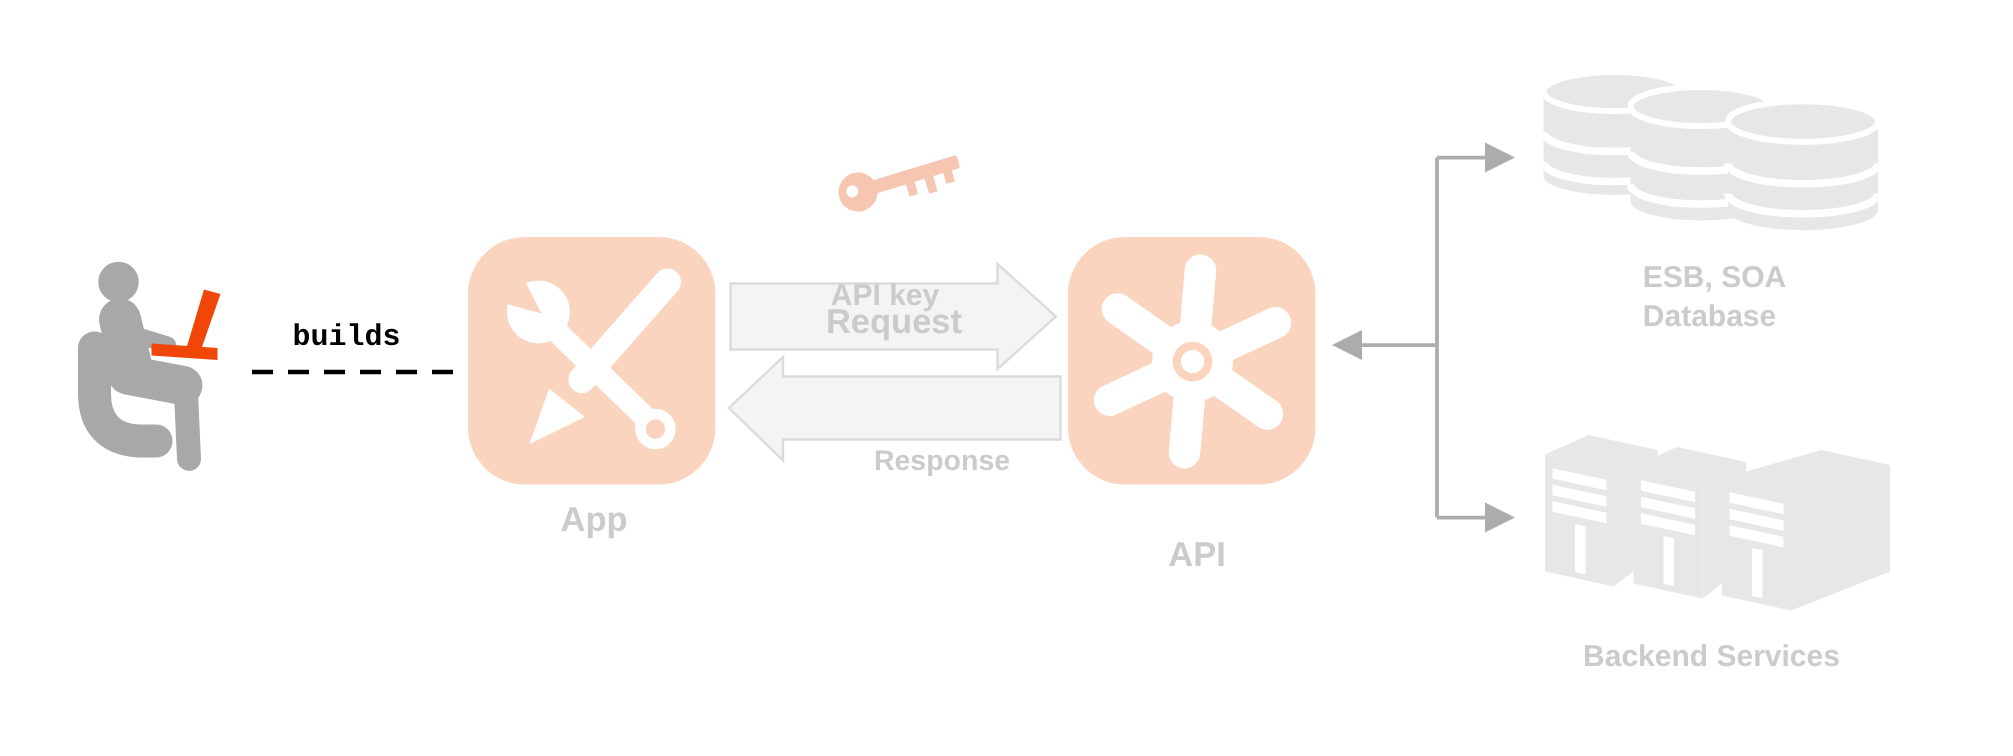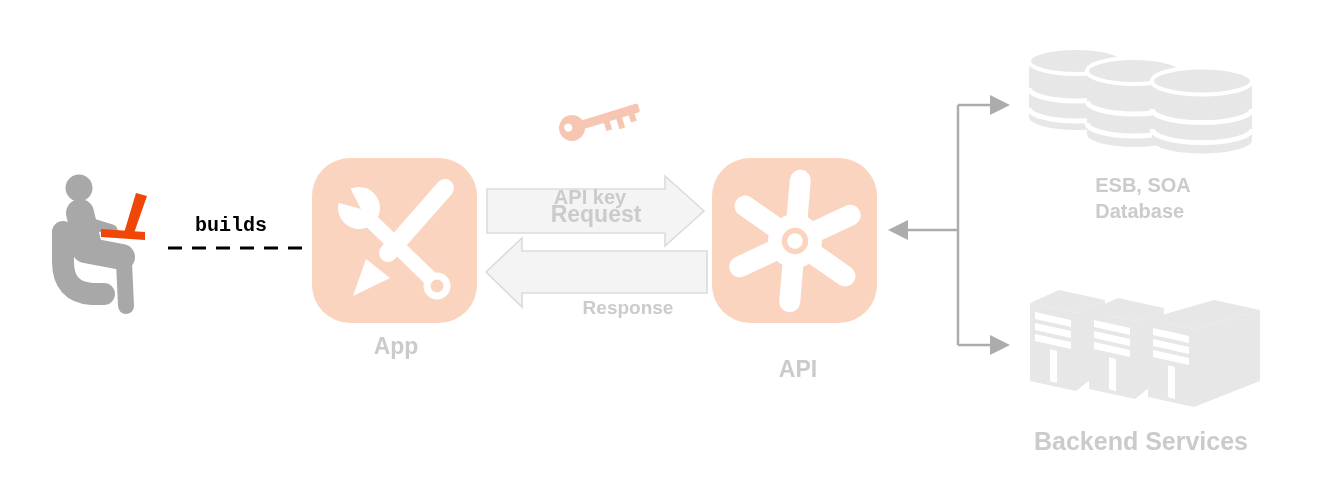--- a/index.html
+++ b/index.html
@@ -174,15 +174,15 @@
 
   <div class="lbl muted center" style="left:628px;top:261px;font-size:19px;margin-top:36px;">Response</div>
 
   <div class="lbl muted center" style="left:798px;top:336px;font-size:23px;margin-top:20px;">API</div>
 
   <div class="lbl muted center multiline" style="left:1143px;top:172px;font-size:20px;line-height:26px;">
     <div>ESB, SOA</div>
     <div>Database</div>
   </div>
 
-  <div class="lbl muted center" style="left:1141px;top:427px;font-size:25px;text-align:right;">Backend Services</div>
+  <div class="lbl muted center" style="left:1141px;top:427px;font-size:20px;text-align:right;">Backend Services</div>
 
 </div>
 
 </body></html>

